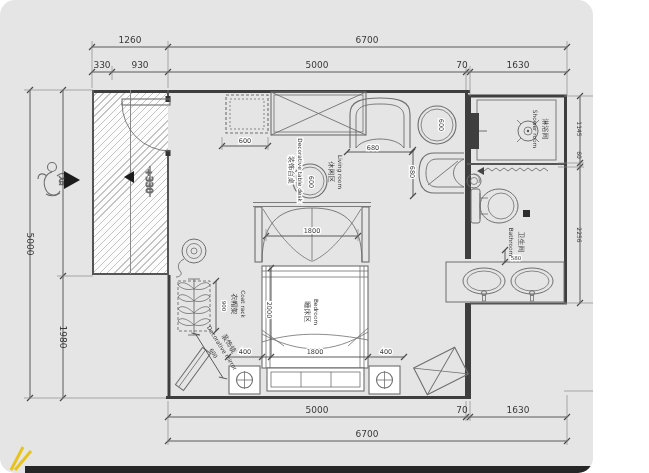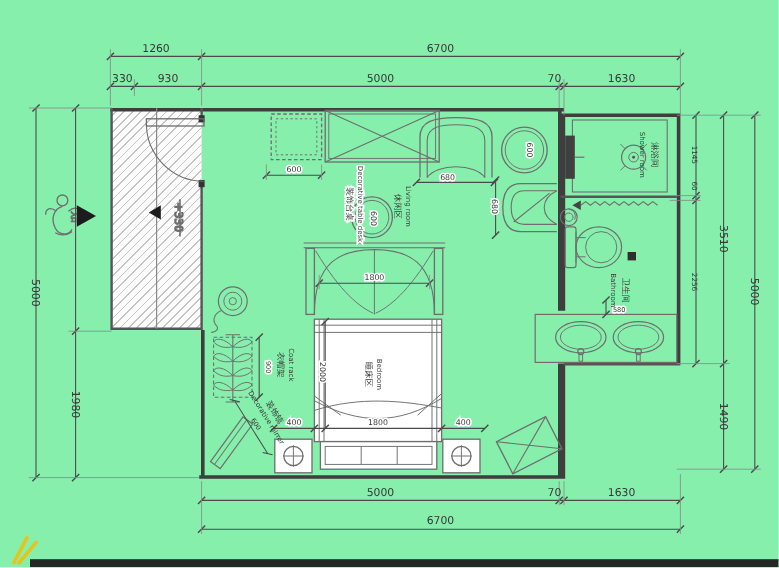--- a/index.html
+++ b/index.html
@@ -1,17 +1,17 @@
 <!DOCTYPE html>
 <html><head>
 <meta charset="utf-8">
 <style>
   html,body{margin:0;padding:0;background:#fff;}
-  #plan{position:relative;width:649px;height:473px;background:#86efac;overflow:hidden;
-        font-family:"DejaVu Sans",sans-serif;}
+  #plan{position:relative;width:593px;height:473px;background:#e5e5e5;overflow:hidden;
+        font-family:"DejaVu Sans",sans-serif;border-radius:15px;}
   #entry-hatch{position:absolute;left:93px;top:90px;width:75px;height:185px;
         background-color:#fcfcfc;
         background-image:repeating-linear-gradient(135deg, rgba(0,0,0,0) 0px, rgba(0,0,0,0) 4px, #c4c4c4 4px, #c4c4c4 5px);}
   svg{position:absolute;left:0;top:0;}
   text{fill:#383838;font-family:"DejaVu Sans",sans-serif;}
   .dimtx{font-size:9px;}
   .dimsm{font-size:6.5px;}
   .dimxs{font-size:5.5px;}
   .zh{font-size:7px;}
   .en{font-size:5.8px;}

